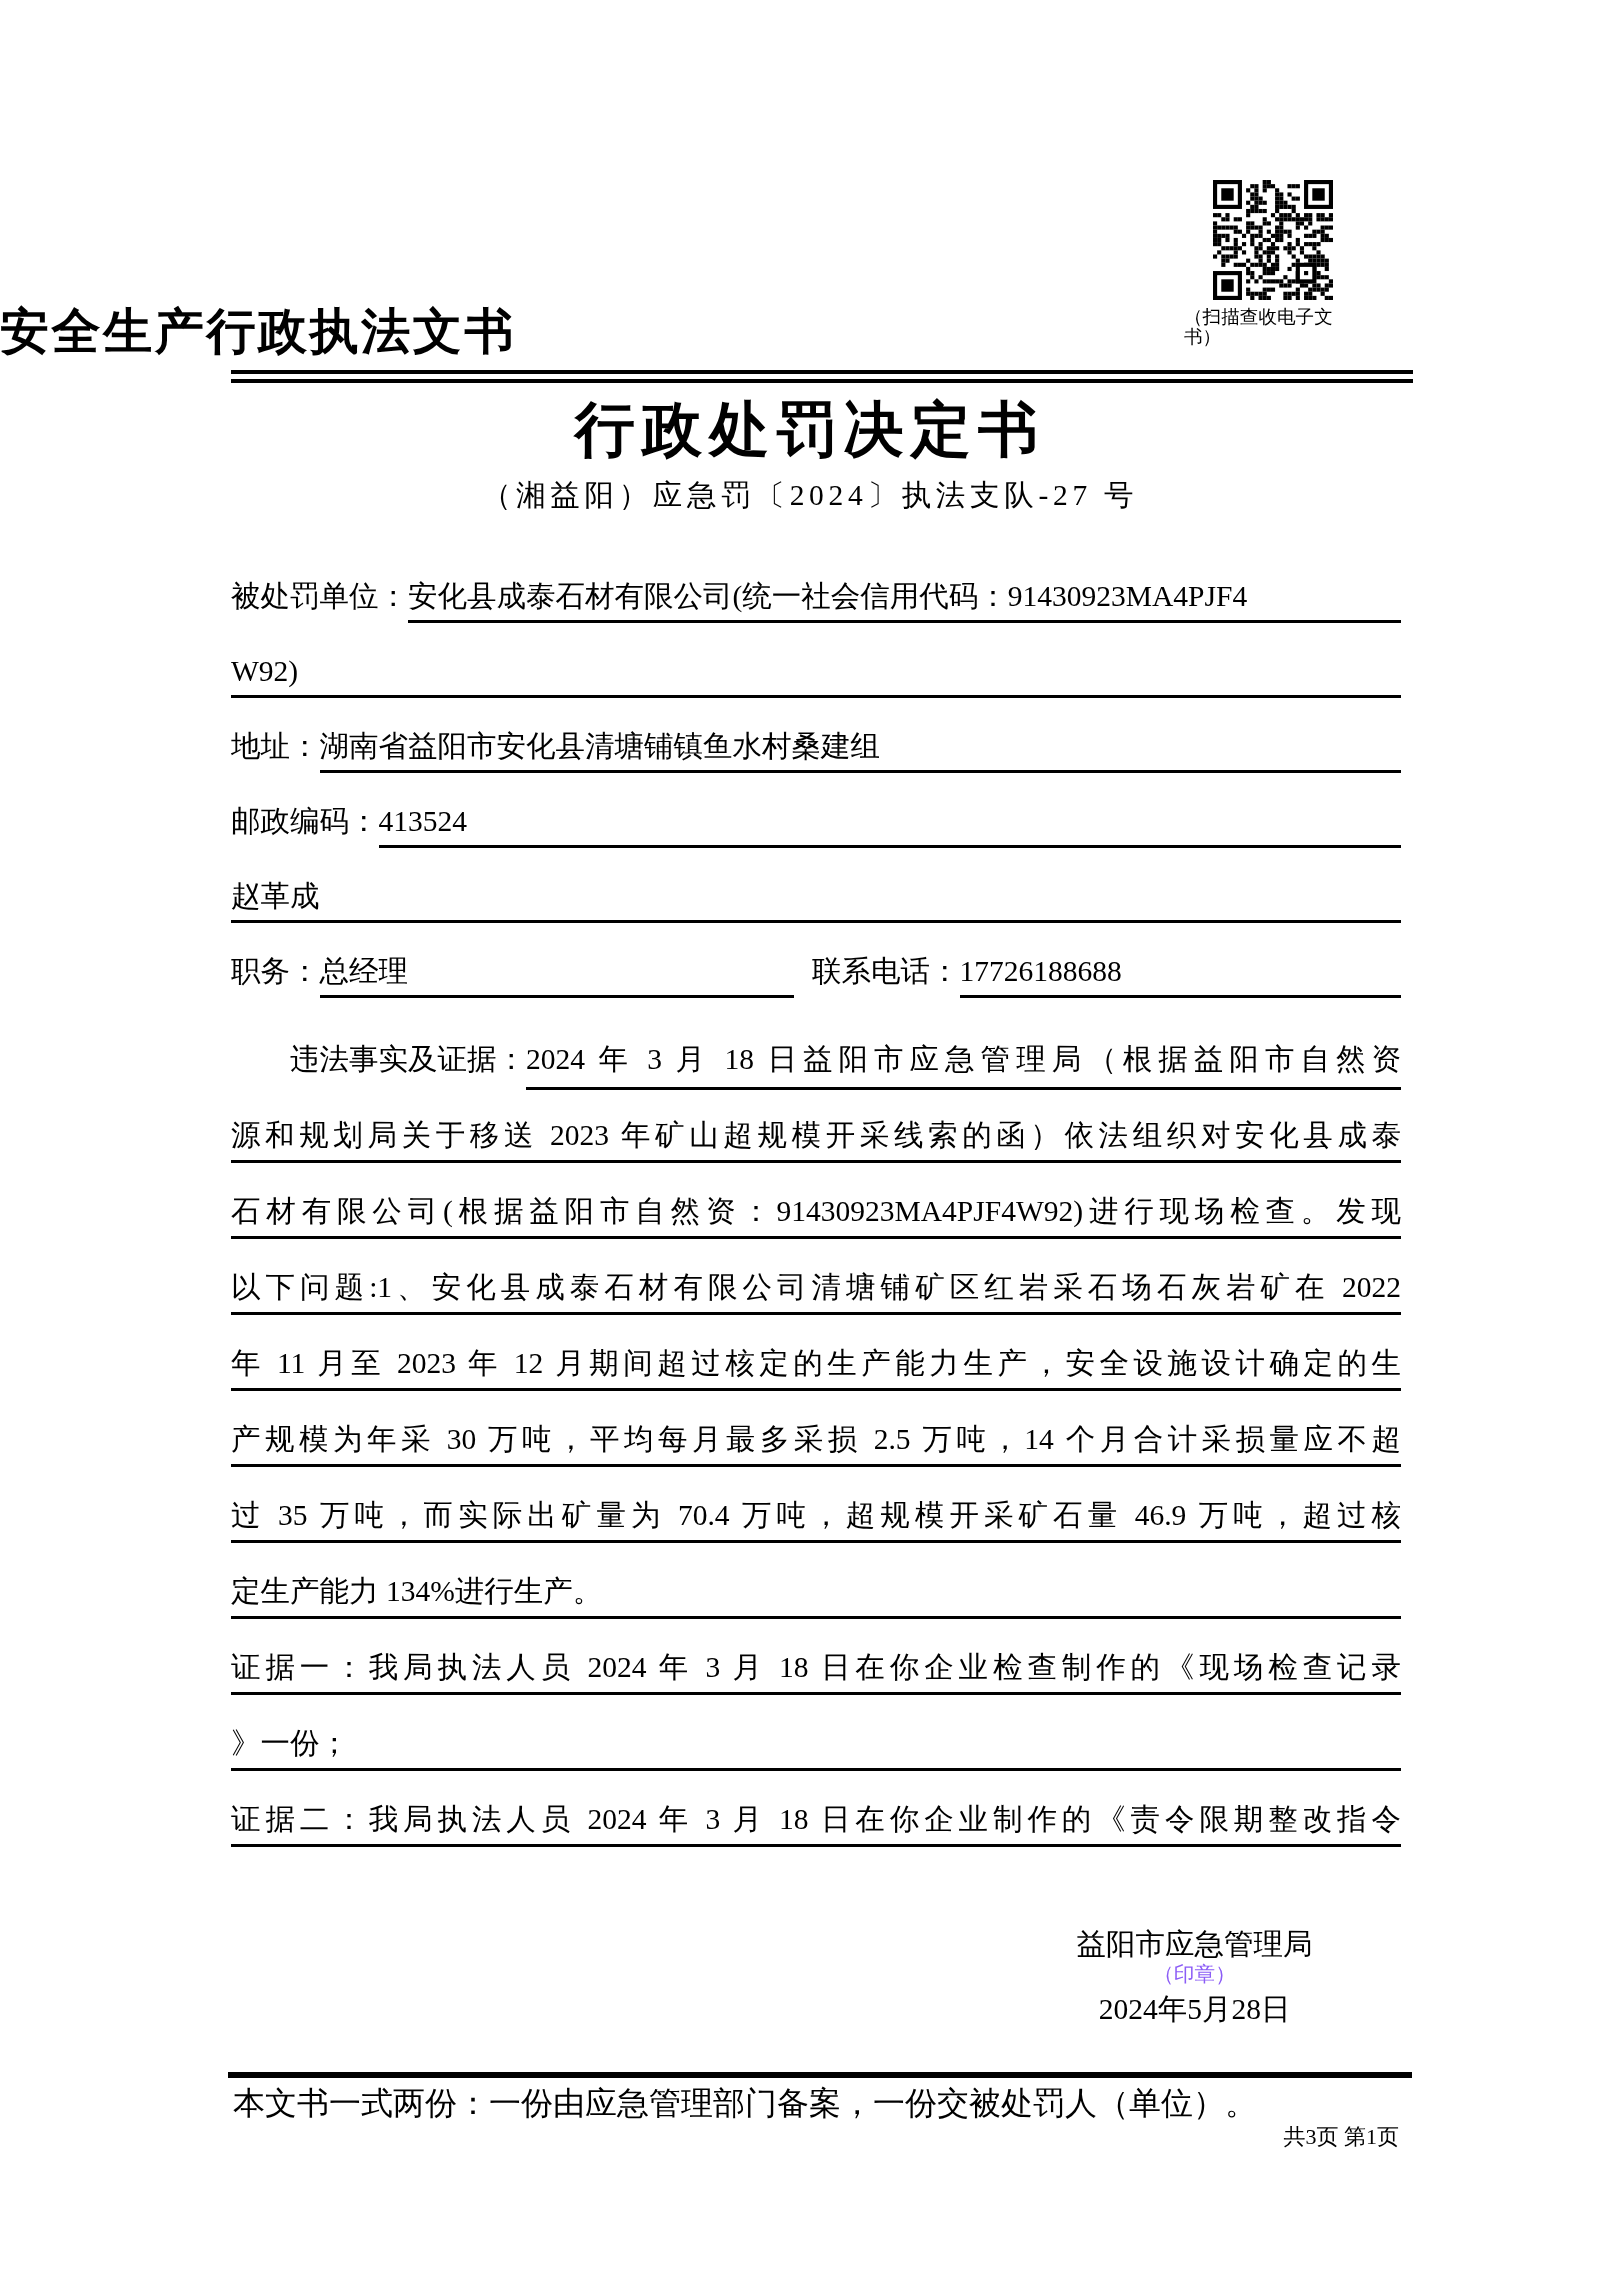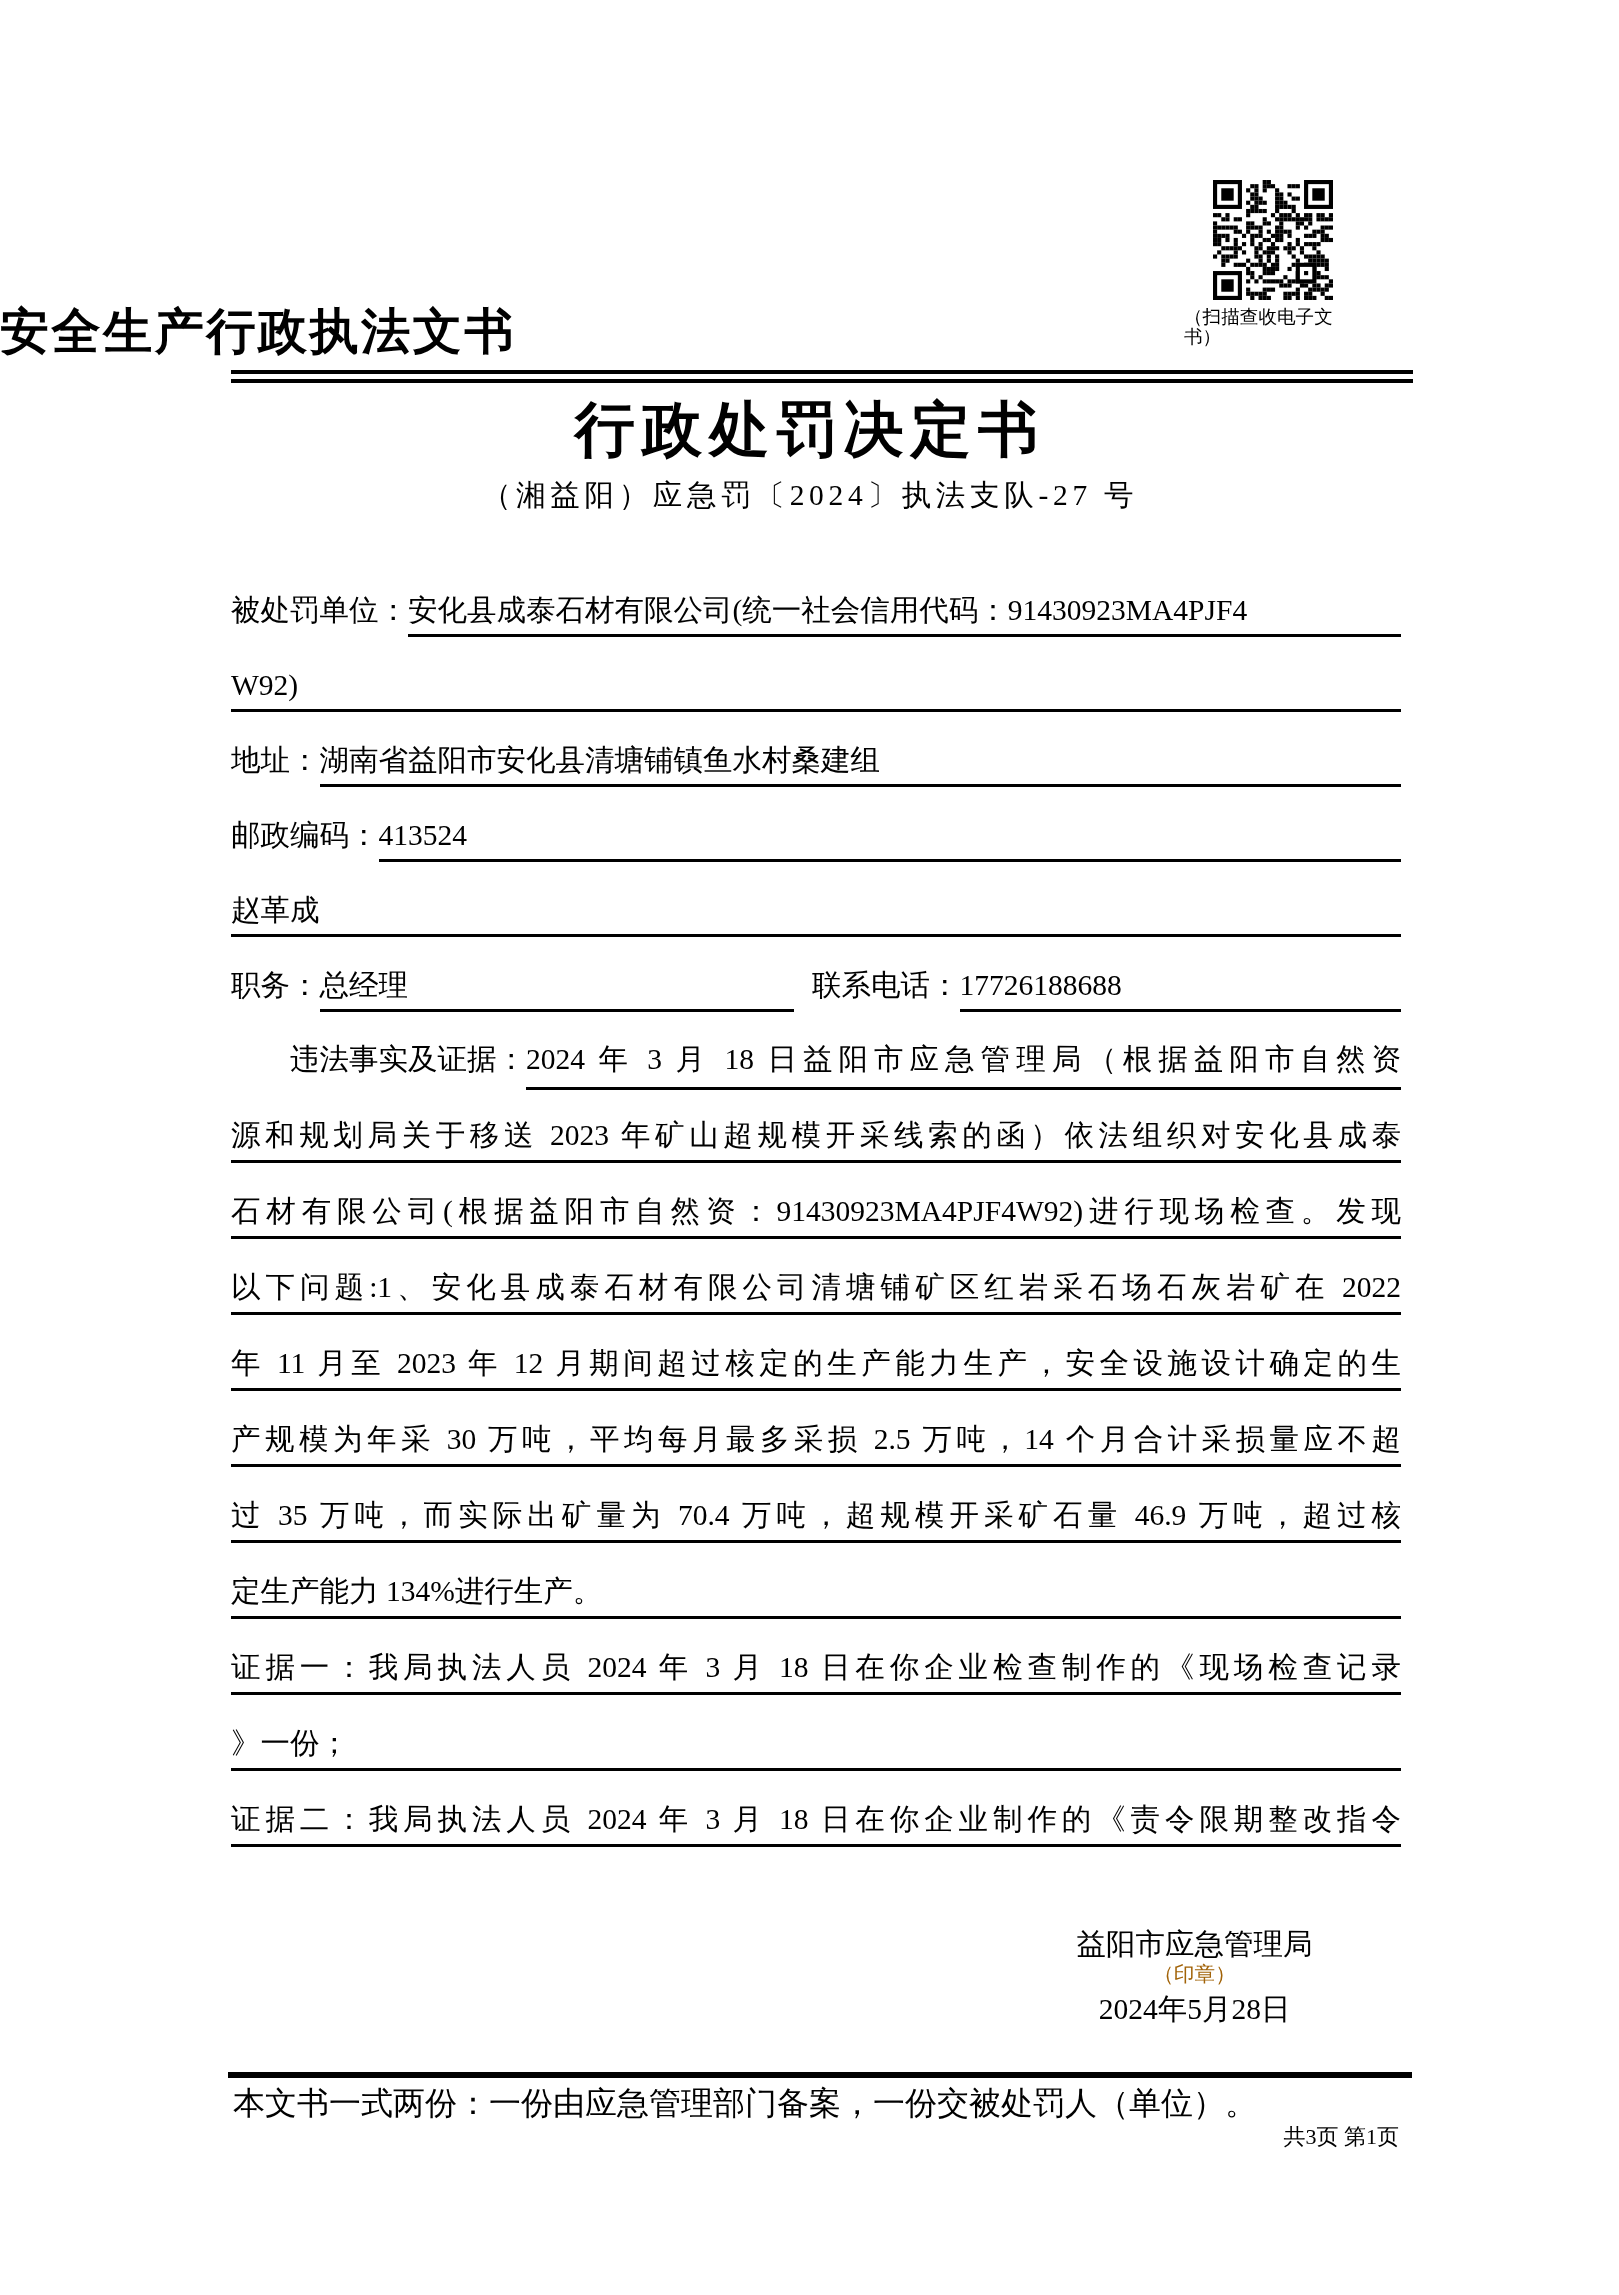--- a/index.html
+++ b/index.html
@@ -10,21 +10,21 @@
   .abs{position:absolute;}
   
   #qr{left:1213px;top:180px;width:120px;height:120px;}
   #qr-caption{left:1184px;top:307px;width:176px;text-align:left;font-size:18.6px;line-height:1.1;}
   
   #category{left:0;top:306px;width:100%;font-size:49px;font-weight:bold;letter-spacing:2.6px;line-height:1.05;}
   #rule{left:231px;top:370px;width:1182px;height:13px;border-top:4.1px solid #000;border-bottom:4.1px solid #000;box-sizing:border-box;}
   #doc-title{left:0;top:397px;width:100%;text-align:center;font-size:60px;font-weight:bold;letter-spacing:7.2px;line-height:1.1;}
   #doc-number{left:0;top:478px;width:100%;text-align:center;font-size:29.5px;letter-spacing:4.7px;line-height:1.2;}
   
-  #fields{left:231px;top:562px;width:1170px;}
+  #fields{left:231px;top:548px;width:1170px;}
   .frow{display:flex;height:75px;align-items:stretch;}
   .flabel{white-space:nowrap;font-size:29.5px;line-height:96px;}
   .fvalue{flex:1;border-bottom:3.1px solid #000;font-size:29.5px;line-height:96px;white-space:nowrap;overflow:visible;box-sizing:border-box;}
   .fvalue.fixed{flex:0 0 474px;}
   .flabel.second{margin-left:18.6px;}
   
   #body-lines{left:231px;top:1011px;width:1170px;}
   .bline{height:76px;border-bottom:3.1px solid #000;box-sizing:border-box;font-size:29.5px;line-height:97px;white-space:nowrap;overflow:visible;}
   .bline.fill{text-align:justify;text-align-last:justify;white-space:normal;overflow:hidden;}
   .bline.flexline{display:flex;white-space:nowrap;}
@@ -420,20 +420,20 @@
     <div class="bline fill">产规模为年采 30 万吨，平均每月最多采损 2.5 万吨，14 个月合计采损量应不超</div>
     <div class="bline fill">过 35 万吨，而实际出矿量为 70.4 万吨，超规模开采矿石量 46.9 万吨，超过核</div>
     <div class="bline">定生产能力 134%进行生产。</div>
     <div class="bline fill">证据一：我局执法人员 2024 年 3 月 18 日在你企业检查制作的《现场检查记录</div>
     <div class="bline">》一份；</div>
     <div class="bline fill">证据二：我局执法人员 2024 年 3 月 18 日在你企业制作的《责令限期整改指令</div>
   </div>
 
 <div class="abs" id="signature">
   <div id="agency">益阳市应急管理局</div>
-  <div id="seal-note" style="color: #a16207;">（印章）</div>
+  <div id="seal-note" style="color: #8b5cf6;">（印章）</div>
   <div id="sign-date">2024年5月28日</div>
 </div>
 
 <div class="abs" id="footer-line"></div>
 <div class="abs" id="footer-note">本文书一式两份：一份由应急管理部门备案，一份交被处罚人（单位）。</div>
 <div class="abs" id="page-info">共3页 第1页</div>
 
 
 </body></html>

